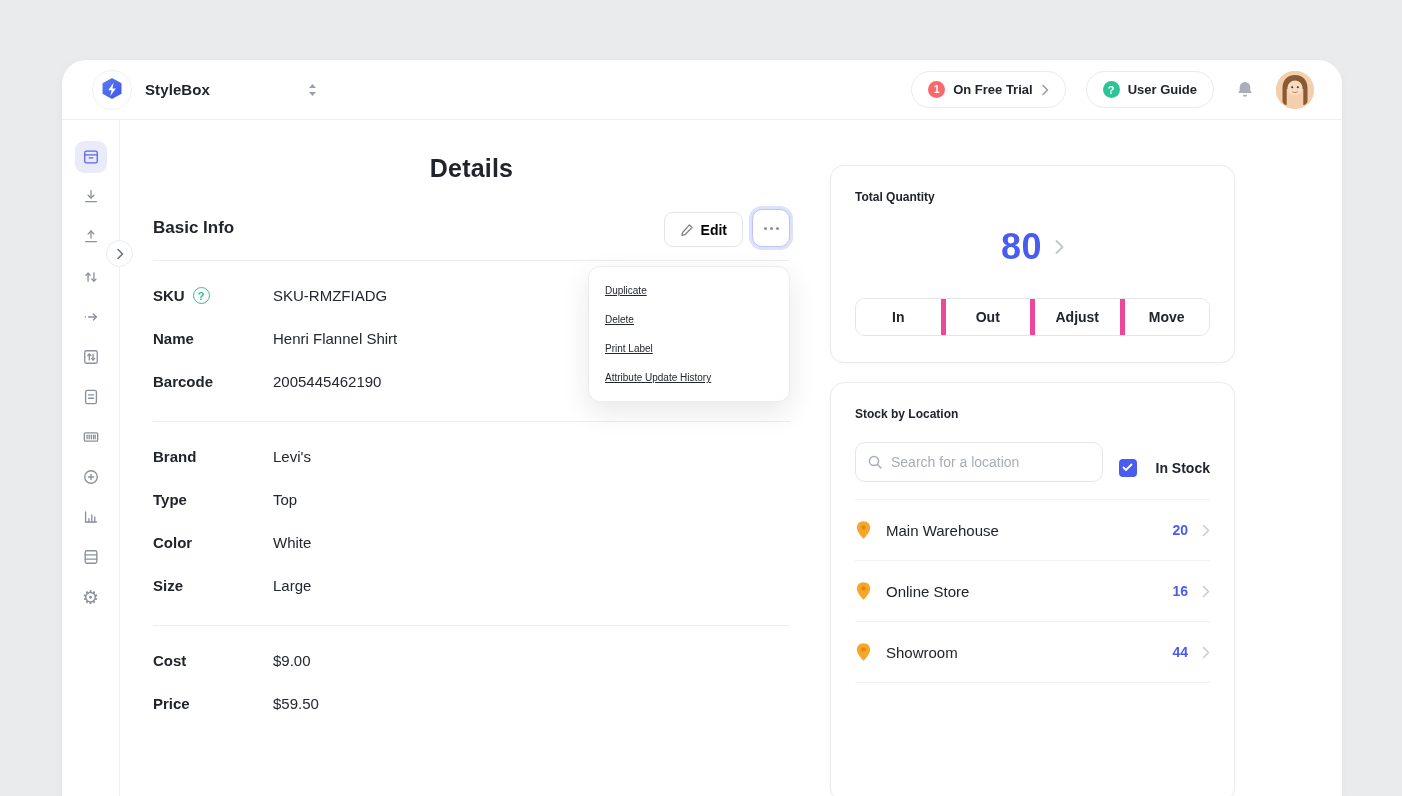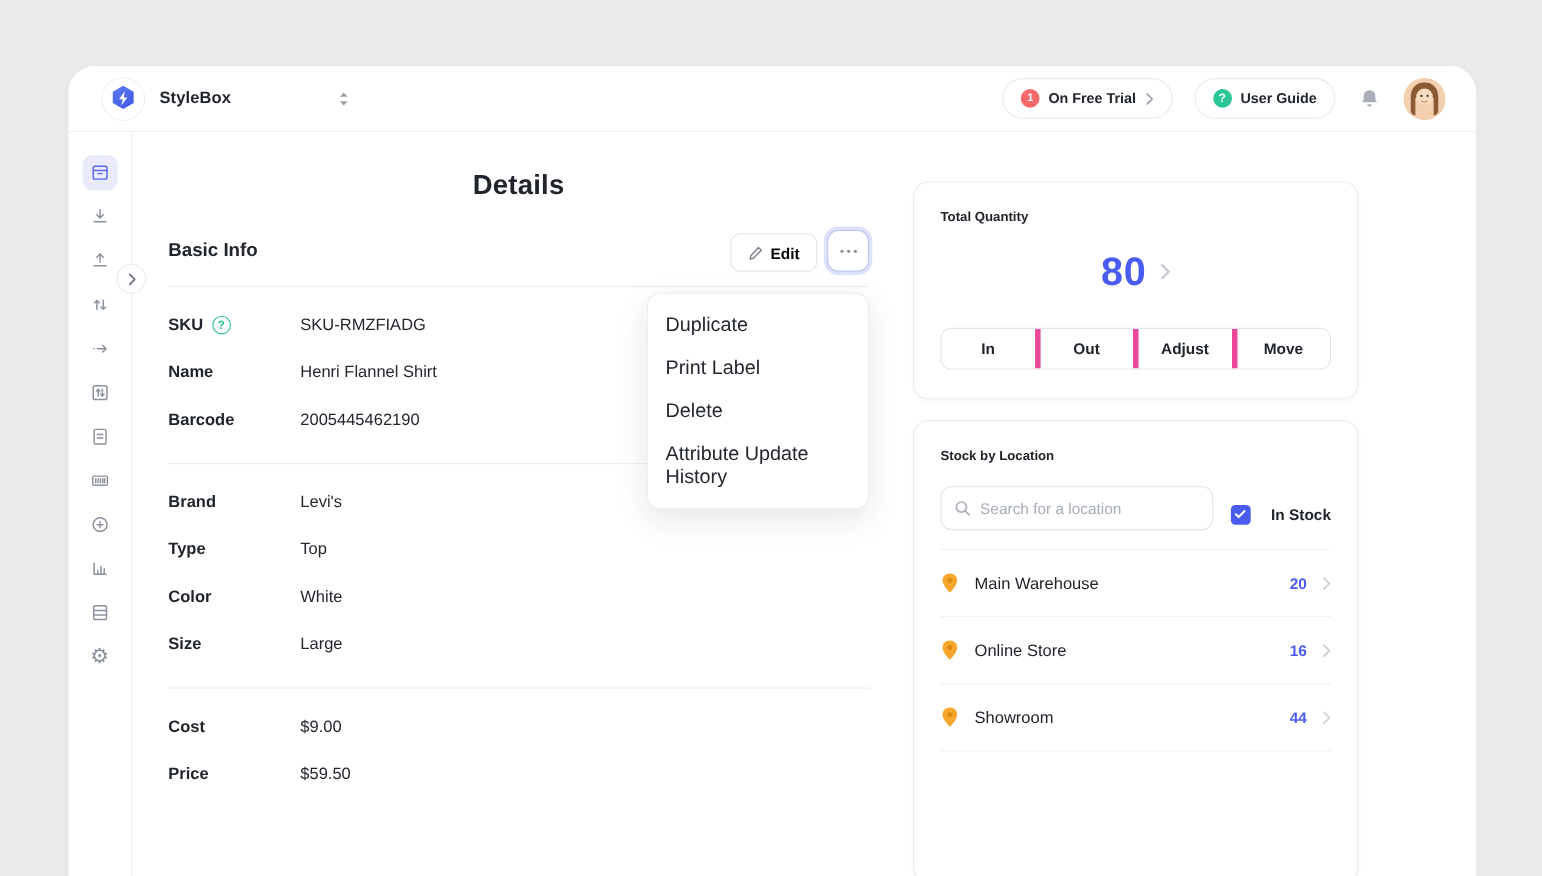--- a/index.html
+++ b/index.html
@@ -60,21 +60,21 @@
   .hr.mid { margin-top:18px; }
   .fgroup { padding:13px 0 0 0; }
   .frow { display:flex; align-items:center; height:43px; }
   .flabel { width:120px; font-size:15px; font-weight:700; display:flex; align-items:center; gap:8px; }
   .fvalue { font-size:15px; color:#23272e; }
   .help-ic { width:17px; height:17px; border-radius:50%; border:1.5px solid #2bc596; color:#2bc596;
              font-size:11px; font-weight:700; display:flex; align-items:center; justify-content:center; }
 
   .menu { position:absolute; right:0; top:118px; width:202px; background:#fff; border:1px solid #ededf0;
           border-radius:12px; box-shadow:0 10px 28px rgba(25,30,45,.10); padding:9px 0; z-index:30; }
-  .menu-item { padding:9px 16px; font-size:18px; color:#23272e; cursor:pointer; }
+  .menu-item { padding:9px 16px; font-size:10px; color:#23272e; cursor:pointer;text-decoration:underline; }
 
   
   .card { background:#fff; border:1px solid #e9ebee; border-radius:14px;
           box-shadow:0 1px 4px rgba(25,30,45,.03); }
   .card-qty { padding:24px 24px 26px; }
   .card-title { font-size:12px; font-weight:700; }
   .qty-center { display:flex; align-items:center; justify-content:center; gap:12px; margin-top:22px; }
   .qty-num { font-size:36px; font-weight:700; color:#4a5cf0; letter-spacing:.5px; cursor:pointer; }
   .seg { display:flex; border:1px solid #e3e5e9; border-radius:10px; margin-top:30px; overflow:hidden; }
   .seg-btn { flex:1; height:36px; display:flex; align-items:center; justify-content:center;
@@ -268,22 +268,22 @@
               <i></i>
                 <i></i>
                 <i></i>
             </div>
           </div>
         </div>
         <div class="hr"></div>
 
         <div class="menu">
           <div class="menu-item">Duplicate</div>
+          <div class="menu-item">Delete</div>
           <div class="menu-item">Print Label</div>
-          <div class="menu-item">Delete</div>
           <div class="menu-item">Attribute Update History</div>
         </div>
 
         <div class="fgroup">
           <div class="frow">
             <div class="flabel">
               <span>SKU</span>
               <span class="help-ic">?</span>
             </div>
             <div class="fvalue">SKU-RMZFIADG</div>

